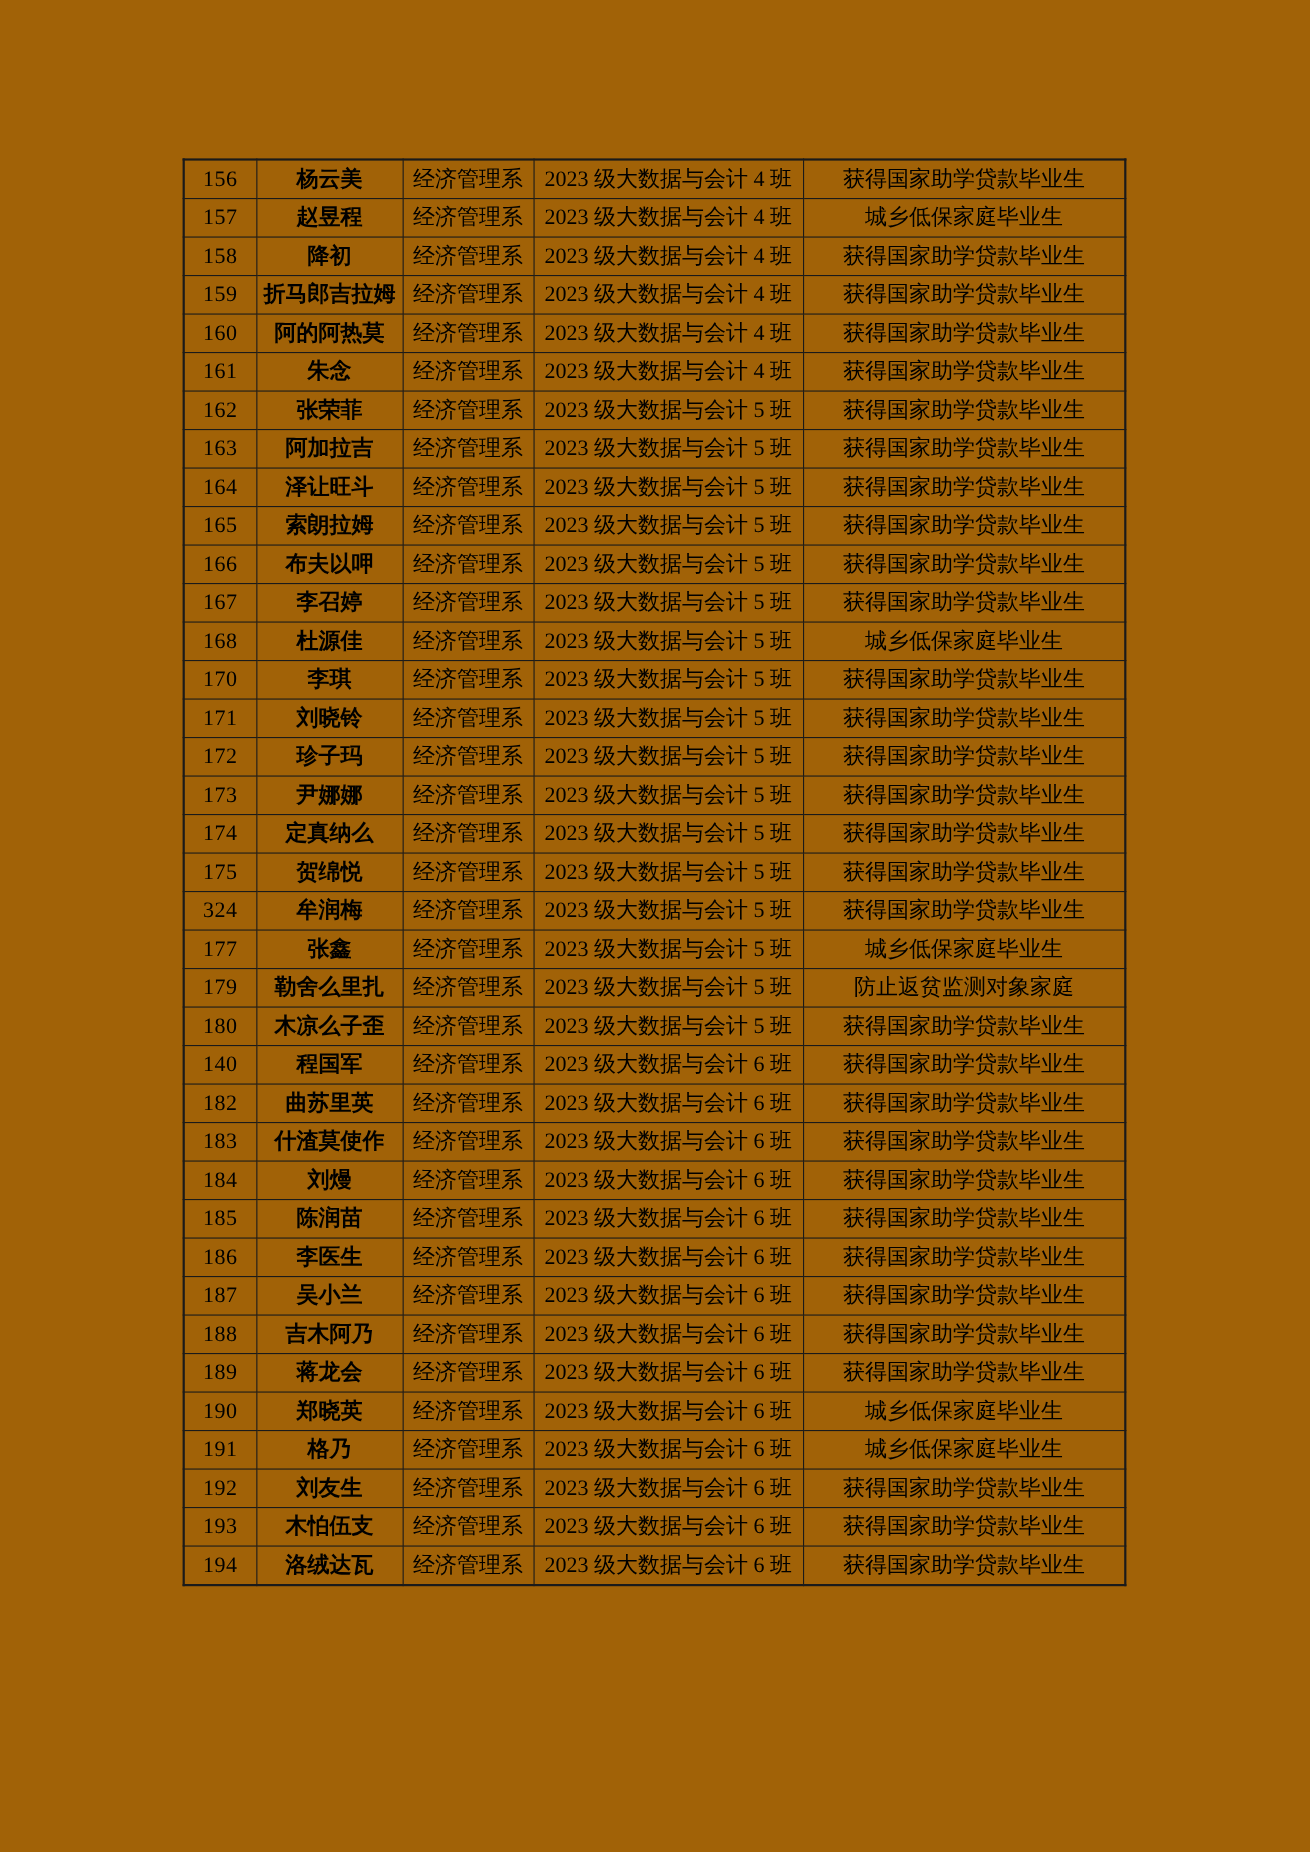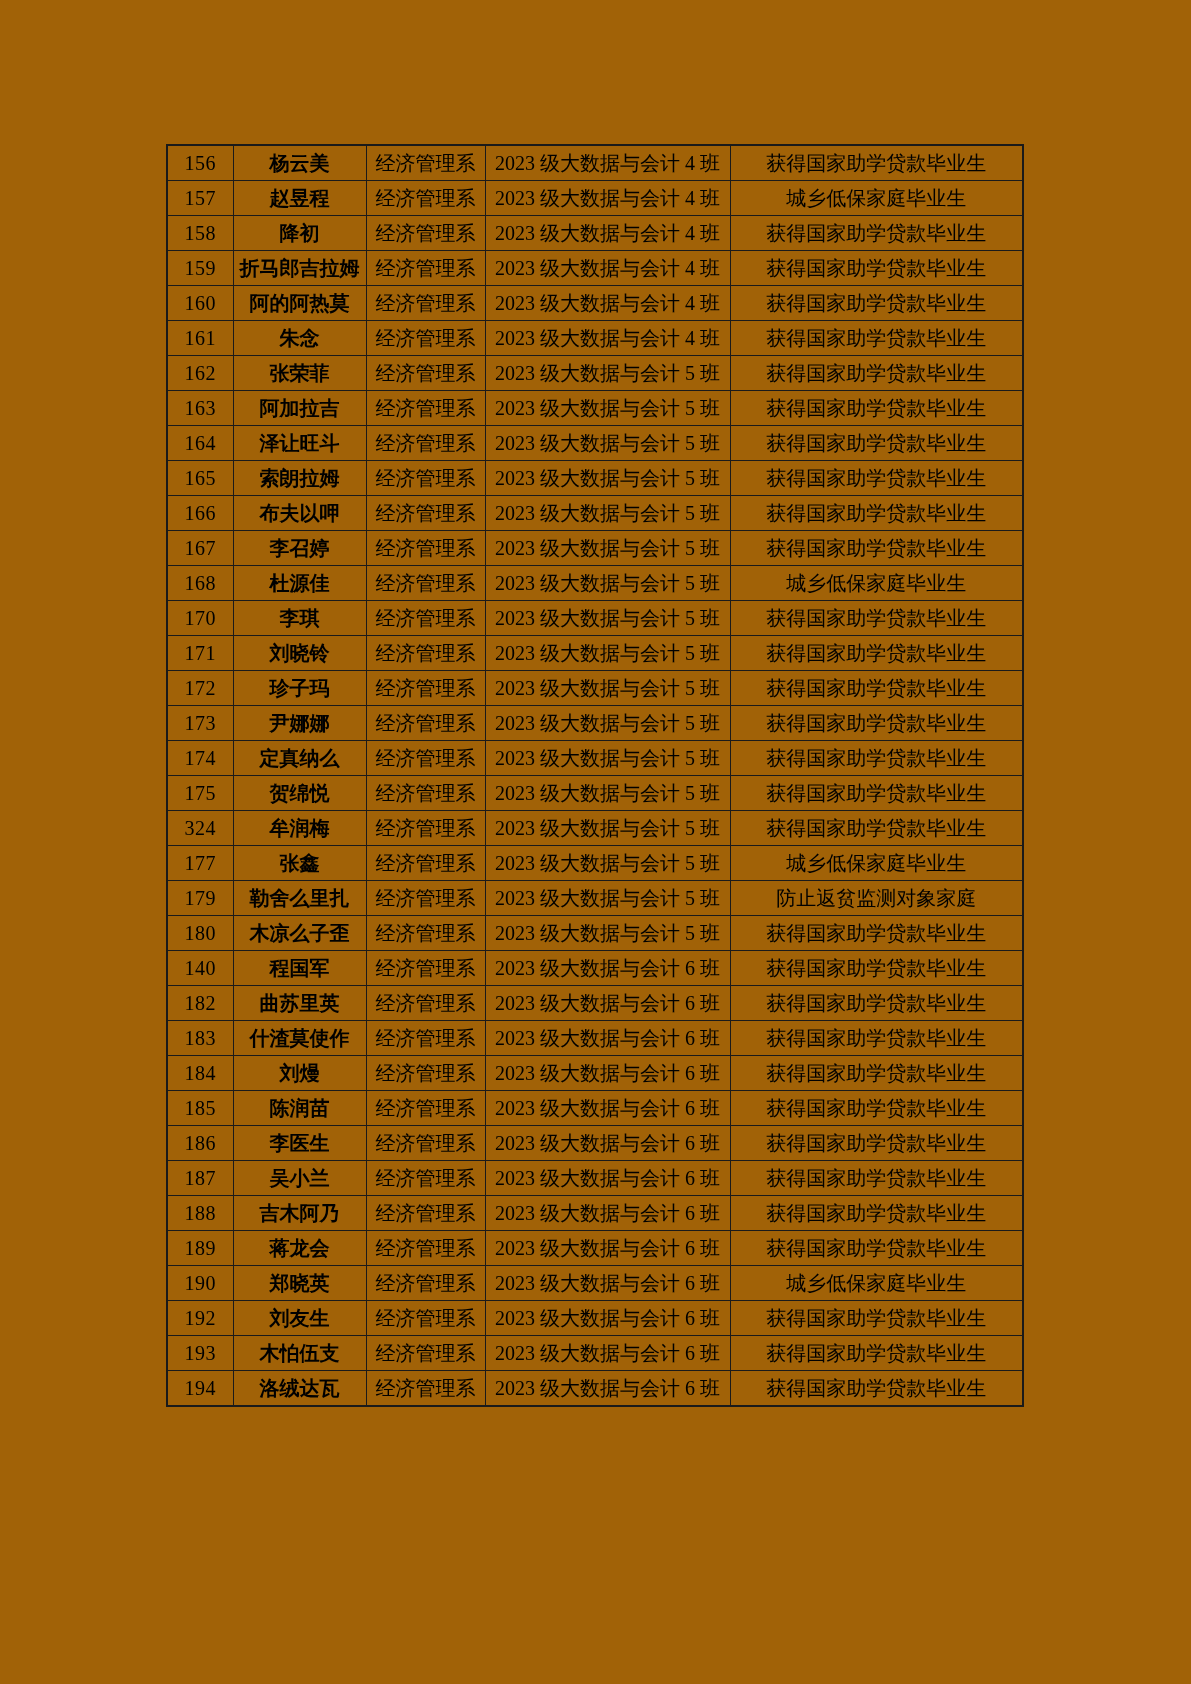--- a/index.html
+++ b/index.html
@@ -281,20 +281,27 @@
           <td class="col-status">获得国家助学贷款毕业生</td>
         </tr>
         <tr>
           <td class="col-index">190</td>
           <td class="col-name">郑晓英</td>
           <td class="col-department">经济管理系</td>
           <td class="col-class">2023 级大数据与会计 6 班</td>
           <td class="col-status">城乡低保家庭毕业生</td>
         </tr>
         <tr>
+          <td class="col-index">191</td>
+          <td class="col-name">格乃</td>
+          <td class="col-department">经济管理系</td>
+          <td class="col-class">2023 级大数据与会计 6 班</td>
+          <td class="col-status">城乡低保家庭毕业生</td>
+        </tr>
+        <tr>
           <td class="col-index">192</td>
           <td class="col-name">刘友生</td>
           <td class="col-department">经济管理系</td>
           <td class="col-class">2023 级大数据与会计 6 班</td>
           <td class="col-status">获得国家助学贷款毕业生</td>
         </tr>
         <tr>
           <td class="col-index">193</td>
           <td class="col-name">木怕伍支</td>
           <td class="col-department">经济管理系</td>

